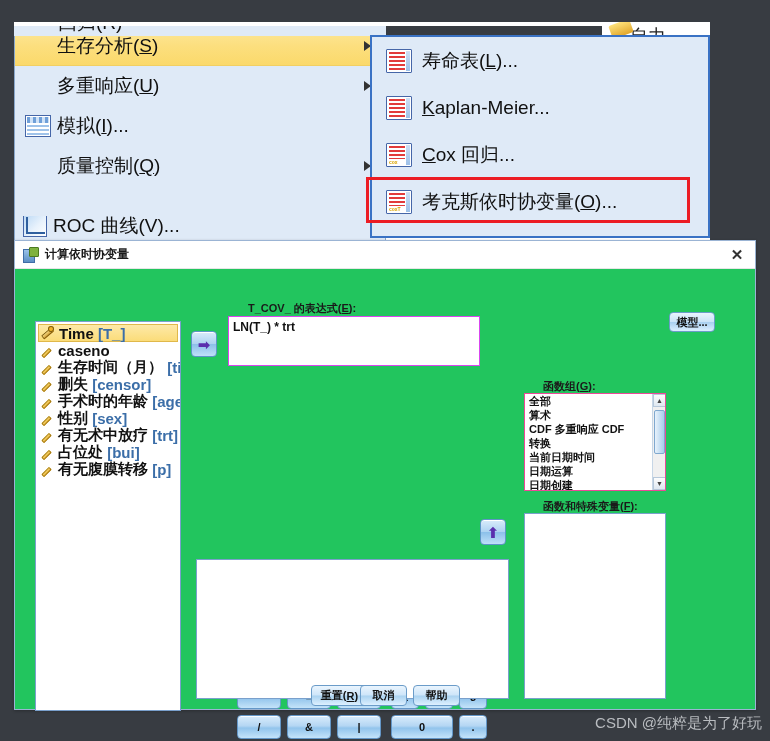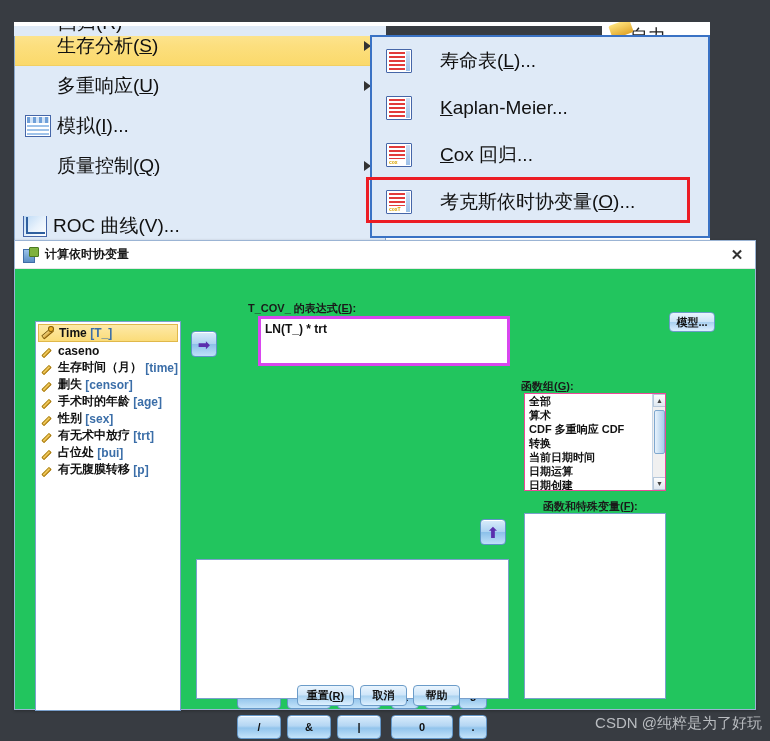--- a/index.html
+++ b/index.html
@@ -71,21 +71,20 @@
     left: 370px; top: 35px; width: 340px; height: 203px;
     background: #dfeaf7;
     border: 2px solid #3a72c4;
   }
   .submenu-item {
     height: 47px;
     display: flex; align-items: center;
     padding-left: 14px;
     font-size: 19px; color: #101010;
     white-space: nowrap;
-    gap: 18px;
   }
   .submenu-item .si-ico { width: 26px; height: 24px; margin-right: 10px; flex: 0 0 auto; position: relative; }
   .red-box {
     position: absolute;
     left: 366px; top: 177px; width: 324px; height: 46px;
     border: 3px solid #ec1c24;
     pointer-events: none;
   }
 
   
@@ -194,21 +193,21 @@
   .dlg-body { position: relative; width: 100%; height: 441px; }
 
   
   .varlist {
     position: absolute; left: 20px; top: 52px; width: 146px; height: 390px;
     background:#ffffff; border:1px solid #7aa0cc;
     padding: 2px; overflow: hidden;
   }
   .var-row {
     display:flex; align-items:center;
-    height: 17px; font-size: 12px; color:#111; white-space:nowrap;
+    height: 17px; font-size: 15px; color:#111; white-space:nowrap;
     padding-left: 2px;
   }
   .var-row.sel {
     background: linear-gradient(to bottom,#fde9a8,#fbdc79);
     border:1px solid #e0b84a;
     height:18px;
   }
   .var-row .vname { color:#111; }
   .var-row .vcode { color:#3b6ea8; }
 
@@ -220,22 +219,22 @@
     display:flex; align-items:center; justify-content:center;
     box-shadow: inset 0 1px 0 #ffffff;
   }
   .arrow-glyph { font-size: 15px; color:#5b2fae; line-height: 1; }
 
   
   .lbl { position:absolute; font-size:11px; color:#1a1a1a; white-space:nowrap;margin-left:19px; }
   .lbl u { text-decoration: underline; }
   .expr-box {
     position:absolute; left:213px; top:47px; width:252px; height:50px;
-    background:#ffffff; border:3px solid #d946ef;
-    font-size:12px; color:#111; padding:3px 4px;margin-left:30px;
+    background:#ffffff; border:1px solid #d946ef;
+    font-size:12px; color:#111; padding:3px 4px;
   }
   .key {
     position:absolute;
     background: linear-gradient(to bottom,#d9ecfb 0%,#b4d6f3 45%,#92c4ec 55%,#c4e3f9 100%);
     border:1px solid #6497c8; border-radius:4px;
     display:flex; align-items:center; justify-content:center;
     font-size:11px; color:#111;
     box-shadow: inset 0 1px 0 rgba(255,255,255,.85);
   }
 
@@ -469,40 +468,40 @@
       <div class="key" style="left:322px;top:446px;width:44px;height:24px;">|</div>
       <div class="key" style="left:376px;top:446px;width:62px;height:24px;">0</div>
       <div class="key" style="left:444px;top:446px;width:28px;height:24px;">.</div>
 
       <div class="move-btn" style="left:465px;top:250px;">
         <span class="arrow-glyph">⬆</span>
       </div>
 
       <div class="blank-box"></div>
 
-      <div class="lbl" style="left:487px;top:110px;"><span>函数组(</span><u>G</u><span>):</span></div>
+      <div class="lbl" style="left:509px;top:110px;"><span>函数组(</span><u>G</u><span>):</span></div>
       <div class="fg-box">
         <div class="fg-row">全部</div>
         <div class="fg-row">算术</div>
         <div class="fg-row">CDF 多重响应 CDF</div>
         <div class="fg-row">转换</div>
         <div class="fg-row">当前日期时间</div>
         <div class="fg-row">日期运算</div>
         <div class="fg-row">日期创建</div>
         <div class="fg-scroll">
           <div class="sb-up">▲</div>
           <div class="sb-thumb"></div>
           <div class="sb-dn">▼</div>
         </div>
       </div>
 
       <div class="lbl" style="left:509px;top:230px;"><span>函数和特殊变量(</span><u>F</u><span>):</span></div>
       <div class="fs-box"></div>
 
-      <div class="btm-btn" style="left:282px;width:57px;">
+      <div class="btm-btn" style="left:296px;width:57px;">
           <span>重置(</span>
           <u>R</u>
           <span>)</span>
         </div>
       <div class="btm-btn" style="left:345px;width:47px;">取消</div>
       <div class="btm-btn" style="left:398px;width:47px;">帮助</div>
 
     </div>
   </div>
 

